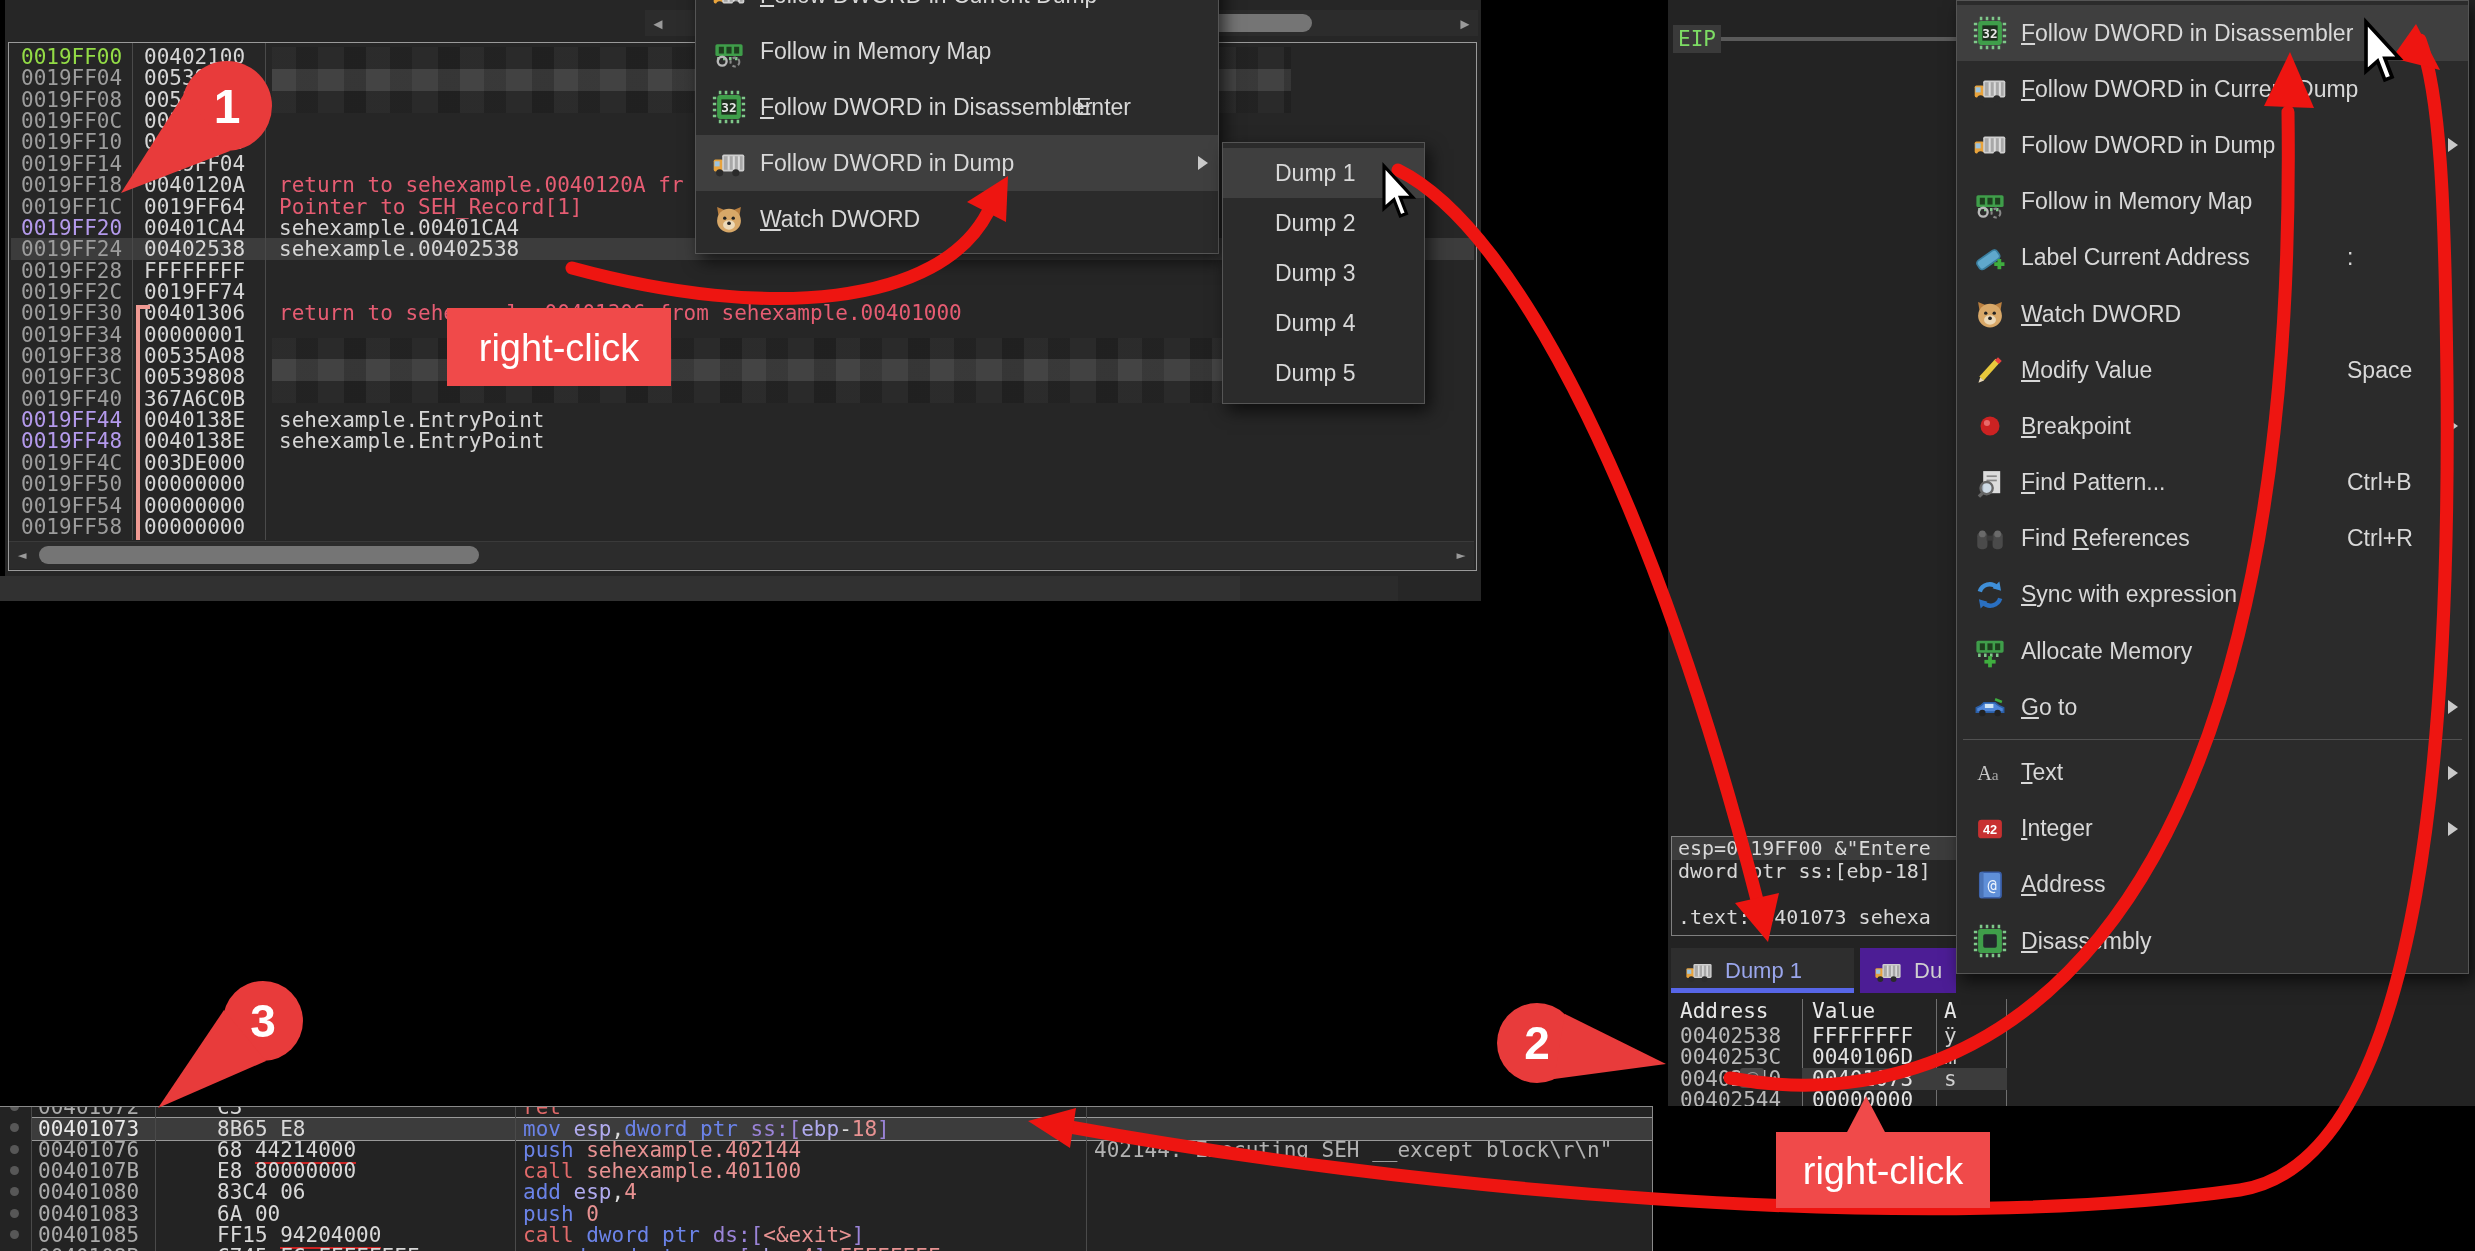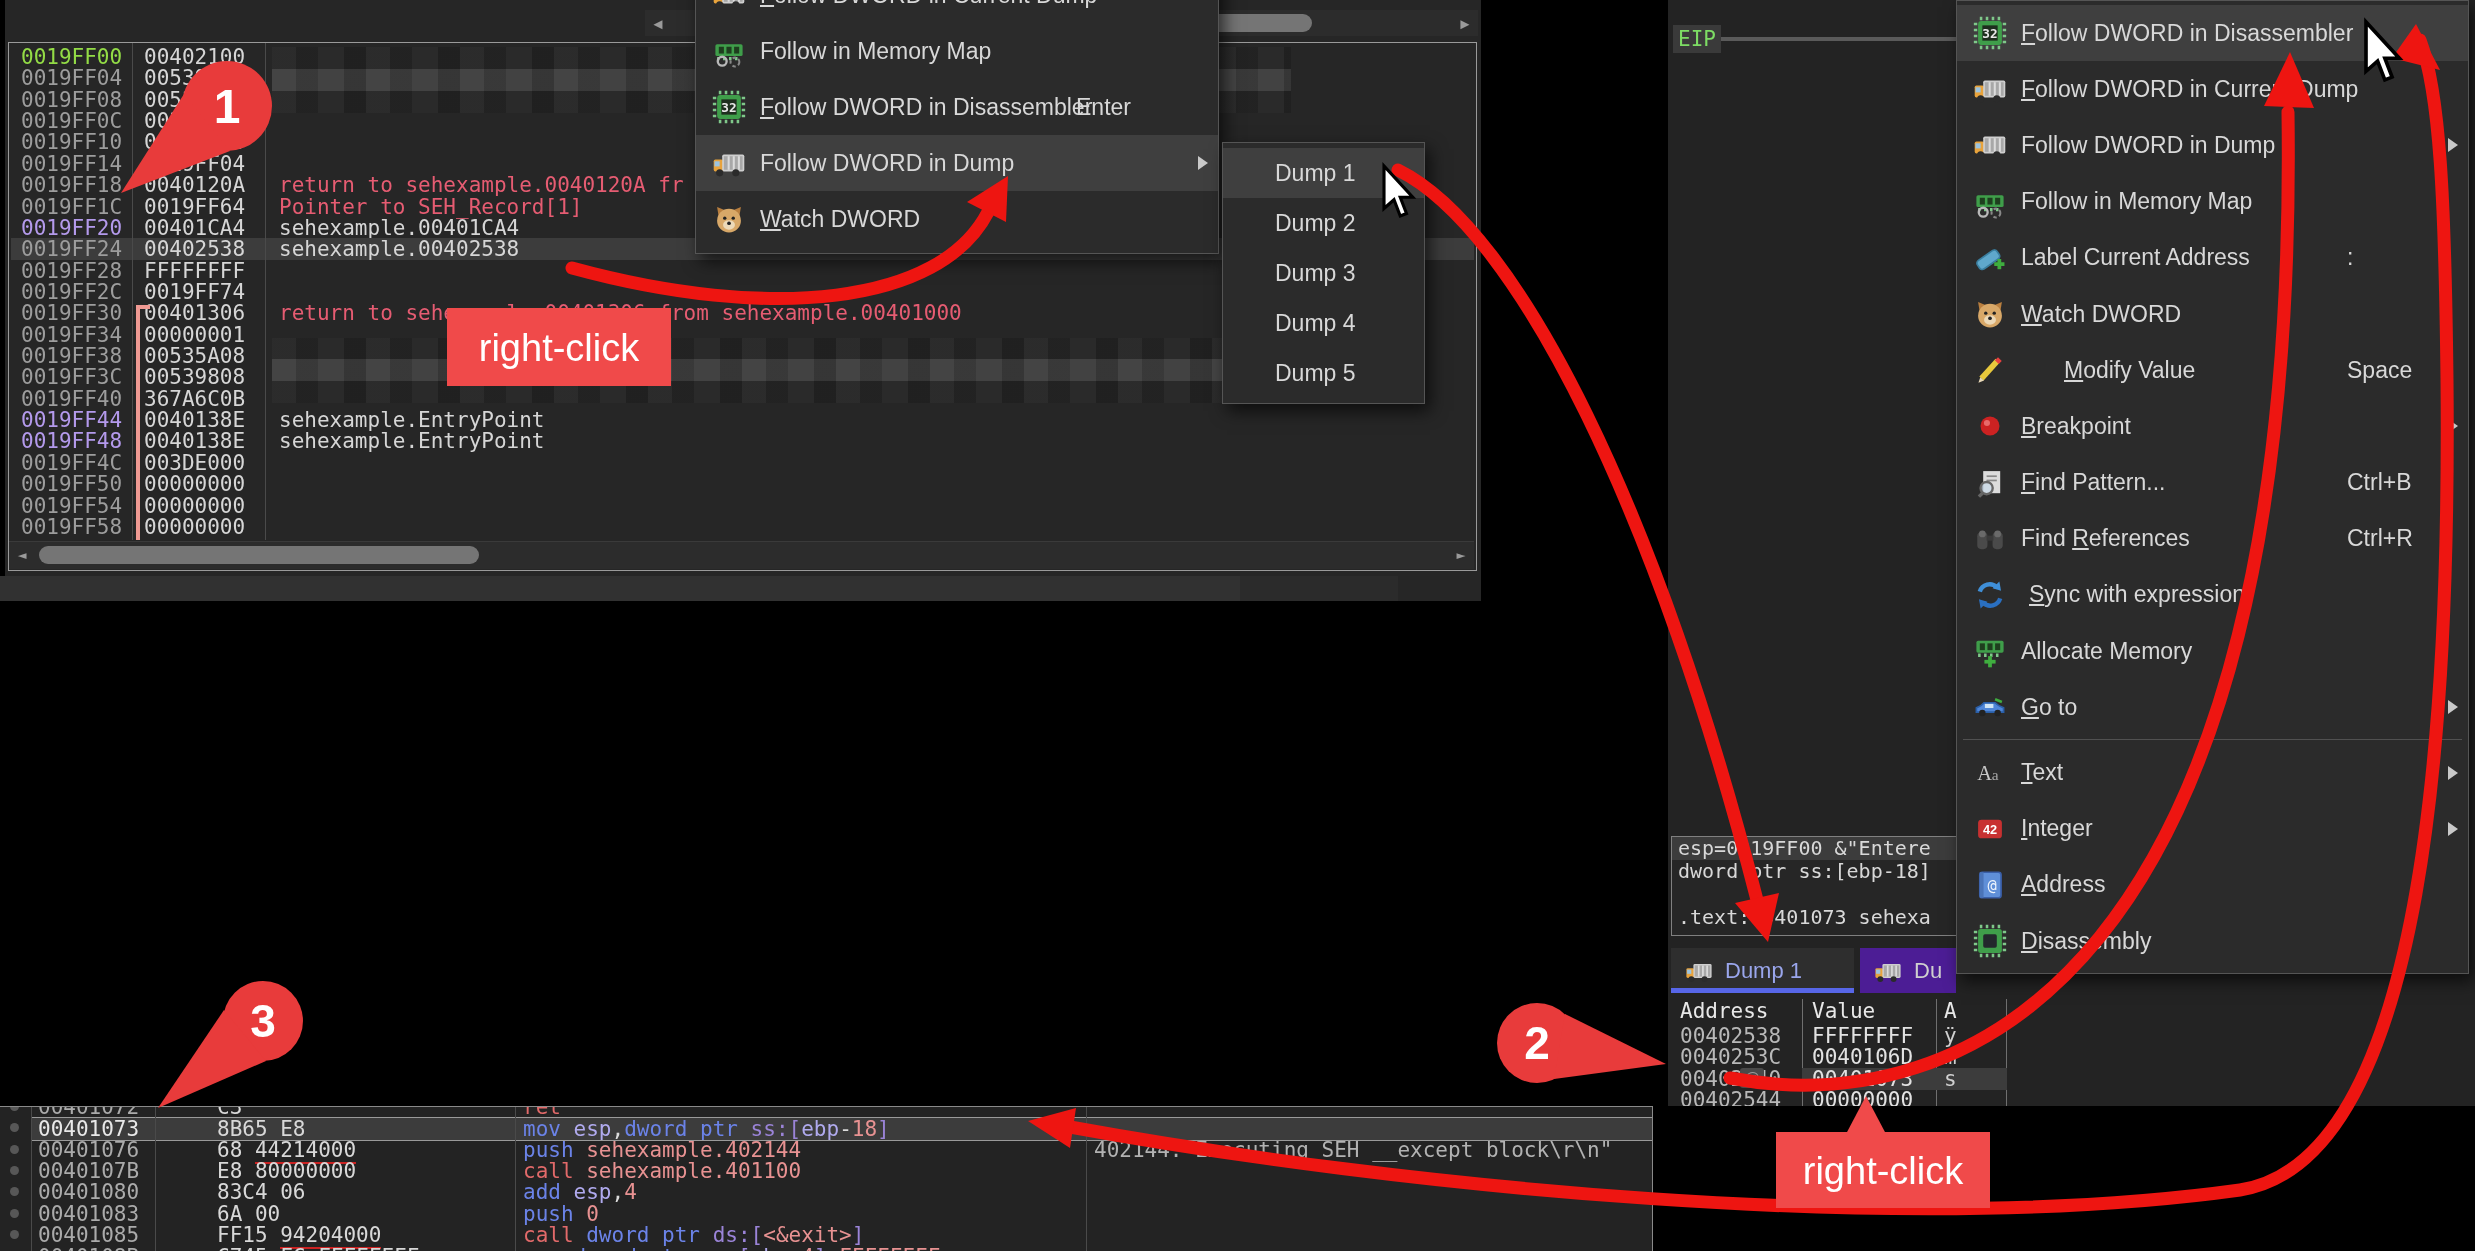--- a/index.html
+++ b/index.html
@@ -512,21 +512,21 @@
             <polygon points="3,3 8,5 4,9" fill="#b97f3f"></polygon>
             <polygon points="17,3 12,5 16,9" fill="#b97f3f"></polygon>
             <circle cx="10" cy="11" r="7" fill="#d8a868"></circle>
             <circle cx="7.5" cy="9.5" r="1" fill="#222"></circle>
             <circle cx="12.5" cy="9.5" r="1" fill="#222"></circle>
             <ellipse cx="10" cy="13.5" rx="3.5" ry="2.8" fill="#ecd9b8"></ellipse>
             <circle cx="10" cy="12.5" r="1.1" fill="#222"></circle>
           </svg></span>
         <span class="mlabel"><u>W</u>atch DWORD</span>
       </div>
-      <div class="mitem" style="height: 56.2px; gap: 43px;">
+      <div class="mitem" style="height: 56.2px;">
         <span class="mico"><svg viewBox="0 0 20 20">
             <line x1="5" y1="15" x2="14.5" y2="4.5" stroke="#e8c83c" stroke-width="3.4"></line>
             <polygon points="3.2,17.5 6.5,16.2 4.3,14.2" fill="#e8d8b8"></polygon>
             <line x1="13.8" y1="3.4" x2="16" y2="5.6" stroke="#e84040" stroke-width="2.6"></line>
           </svg></span>
         <span class="mlabel"><u>M</u>odify Value</span>
         <span class="mshort">Space</span>
       </div>
       <div class="mitem" style="height: 56.2px;">
         <span class="mico"><svg viewBox="0 0 20 20">
@@ -551,21 +551,21 @@
         <span class="mico"><svg viewBox="0 0 20 20">
             <rect x="2.5" y="6" width="6" height="10" rx="2.4" fill="#4a4a4a"></rect>
             <rect x="11.5" y="6" width="6" height="10" rx="2.4" fill="#4a4a4a"></rect>
             <rect x="8" y="8" width="4" height="3" fill="#3a3a3a"></rect>
             <circle cx="5.5" cy="7" r="2" fill="#6a6a6a"></circle>
             <circle cx="14.5" cy="7" r="2" fill="#6a6a6a"></circle>
           </svg></span>
         <span class="mlabel">Find <u>R</u>eferences</span>
         <span class="mshort">Ctrl+R</span>
       </div>
-      <div class="mitem" style="height: 56.2px; gap: 8px;">
+      <div class="mitem" style="height: 56.2px;">
         <span class="mico"><svg viewBox="0 0 20 20">
             <path d="M4,8 A6,6 0 0 1 14,5.5" fill="none" stroke="#3f8fd8" stroke-width="2.6"></path>
             <polygon points="15.5,2 16.5,7.5 11.5,6" fill="#3f8fd8"></polygon>
             <path d="M16,12 A6,6 0 0 1 6,14.5" fill="none" stroke="#2a6fc0" stroke-width="2.6"></path>
             <polygon points="4.5,18 3.5,12.5 8.5,14" fill="#2a6fc0"></polygon>
           </svg></span>
         <span class="mlabel"><u>S</u>ync with expression</span>
       </div>
       <div class="mitem" style="height: 56.2px;">
         <span class="mico"><svg viewBox="0 0 20 20">

